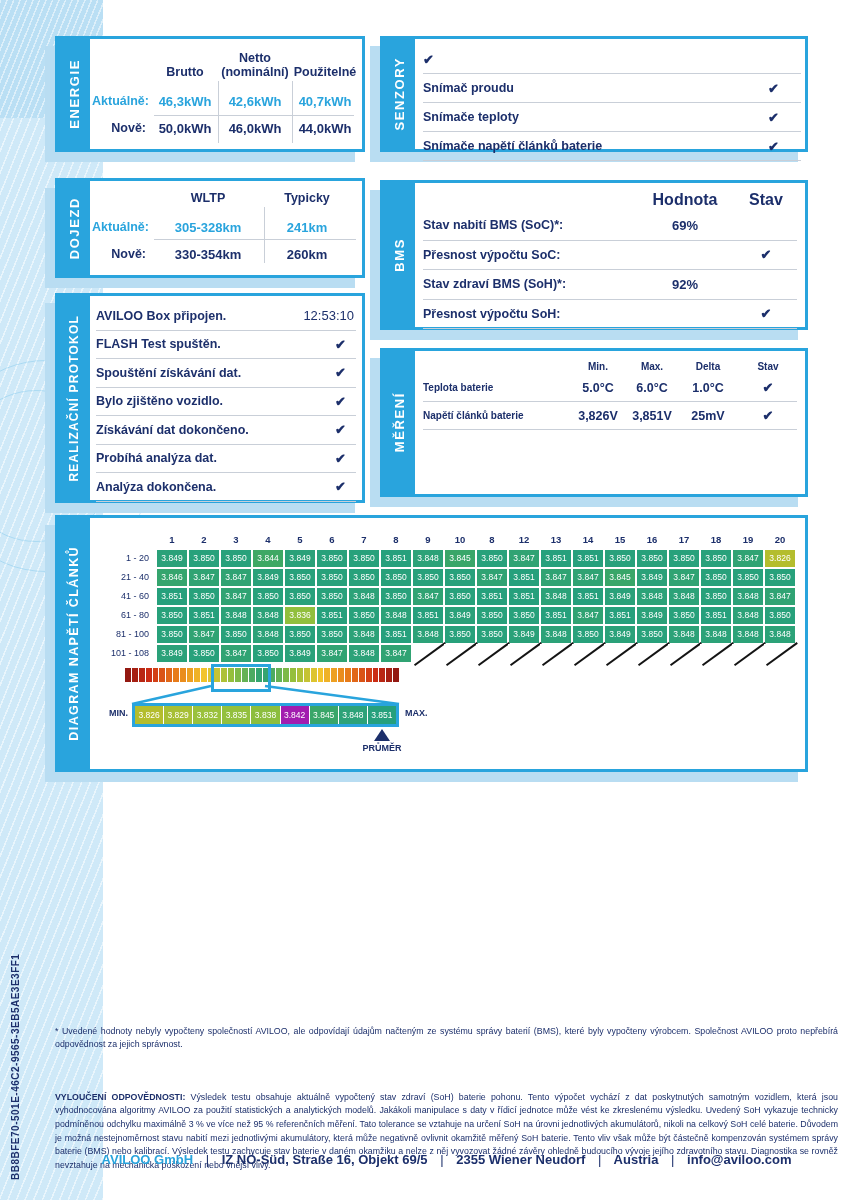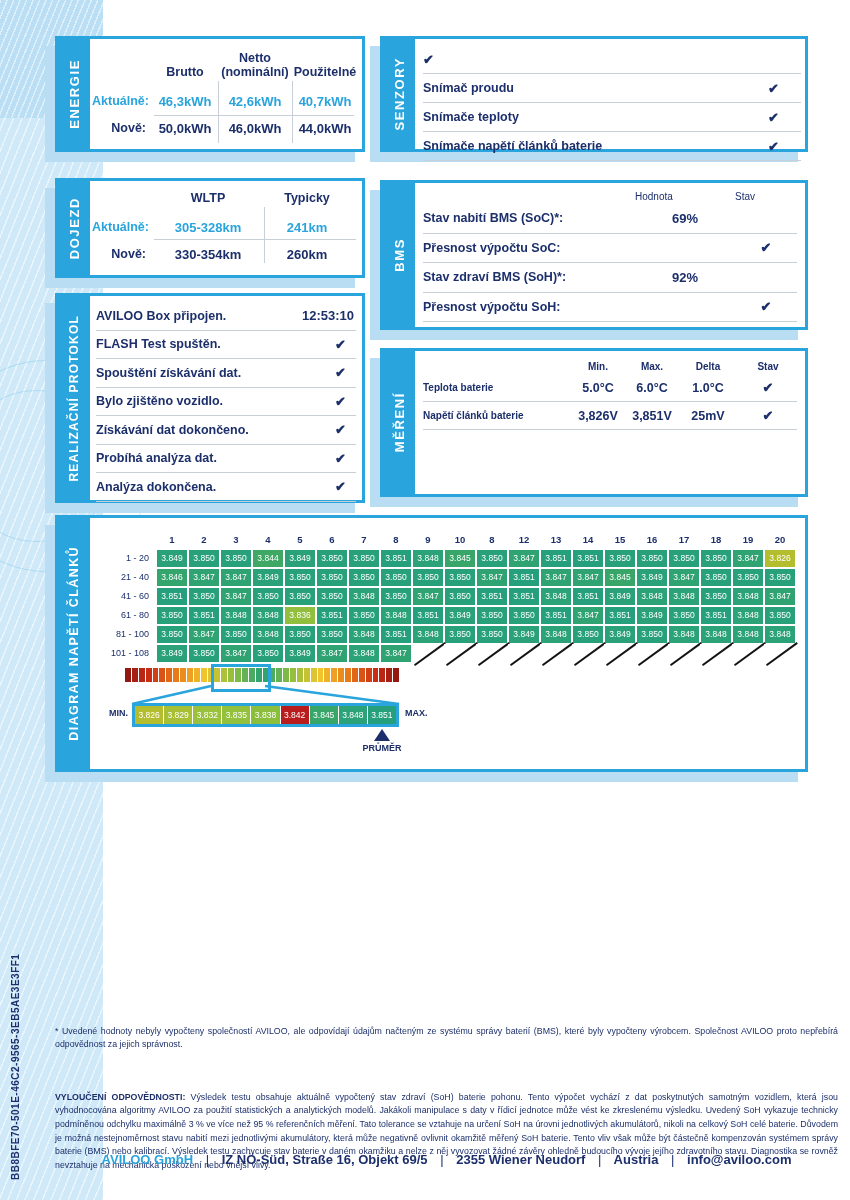--- a/index.html
+++ b/index.html
@@ -31,25 +31,25 @@
   .vdiv{position:absolute;width:1px;background:#c9cfd8;}
   .hline{position:absolute;height:1px;background:#c9cfd8;}
   
   .s-wrap{padding:6px 4px 0 8px;}
   .s-row{display:flex;align-items:center;height:28px;border-bottom:1px solid #c9cfd8;}
   .s-row .lbl{flex:1;font-weight:bold;font-size:12.5px;}
   .s-row .chk{margin-right:22px;}
   .p-wrap{padding:6px 6px 0 6px;}
   .p-row{display:flex;align-items:center;height:27.5px;border-bottom:1px solid #c9cfd8;}
   .p-row .lbl{flex:1;font-weight:bold;font-size:12.5px;}
-  .p-row .tv{font-weight:bold;font-size:13px;margin-right:2px;}
+  .p-row .tv{font-weight:normal;font-size:13px;margin-right:2px;}
   .p-row .chk{margin-right:10px;}
   
   .b-head{display:grid;grid-template-columns:1fr 100px 62px;padding:8px 8px 0 8px;}
-  .b-head span{font-weight:normal;font-size:10px;text-align:left;}
+  .b-head span{font-weight:bold;font-size:16px;text-align:center;}
   .b-rows{padding:2px 8px 0 8px;}
   .b-row{display:grid;grid-template-columns:1fr 100px 62px;align-items:center;height:28.5px;border-bottom:1px solid #c9cfd8;}
   .b-row .lbl{font-weight:bold;font-size:12.5px;}
   .b-row .val{font-weight:bold;font-size:13px;text-align:center;}
   .b-row .chk{text-align:center;}
   .m-head{display:grid;grid-template-columns:1fr 58px 50px 62px 58px;padding:10px 8px 0 8px;}
   .m-head span{font-weight:bold;font-size:10px;text-align:center;}
   .m-rows{padding:2px 8px 0 8px;}
   .m-row{display:grid;grid-template-columns:1fr 58px 50px 62px 58px;align-items:center;height:27px;border-bottom:1px solid #c9cfd8;}
   .m-row .lbl{font-weight:bold;font-size:10px;}
@@ -508,21 +508,21 @@
           <line x1="121" y1="168" x2="42" y2="186" stroke="#29a4dd" stroke-width="2.5"></line>
           <line x1="175" y1="168" x2="309" y2="186" stroke="#29a4dd" stroke-width="2.5"></line>
         </svg>
         <span class="minlab">MIN.</span>
         <div class="detail">
             <div style="background: rgb(180, 189, 45);">3.826</div>
             <div style="background: rgb(167, 191, 53);">3.829</div>
             <div style="background: rgb(154, 193, 60);">3.832</div>
             <div style="background: rgb(147, 192, 61);">3.835</div>
             <div style="background: rgb(140, 190, 62);">3.838</div>
-            <div style="background: #b91c1c;">3.842</div>
+            <div style="background: #a21caf;">3.842</div>
             <div style="background: rgb(57, 166, 105);">3.845</div>
             <div style="background: rgb(44, 162, 120);">3.848</div>
             <div style="background: rgb(38, 160, 124);">3.851</div>
           </div>
         <span class="maxlab">MAX.</span>
         <div class="avg-tri"></div>
         <span class="avg-lab">PRŮMĚR</span>
       </div>
     </div>
   </div>

